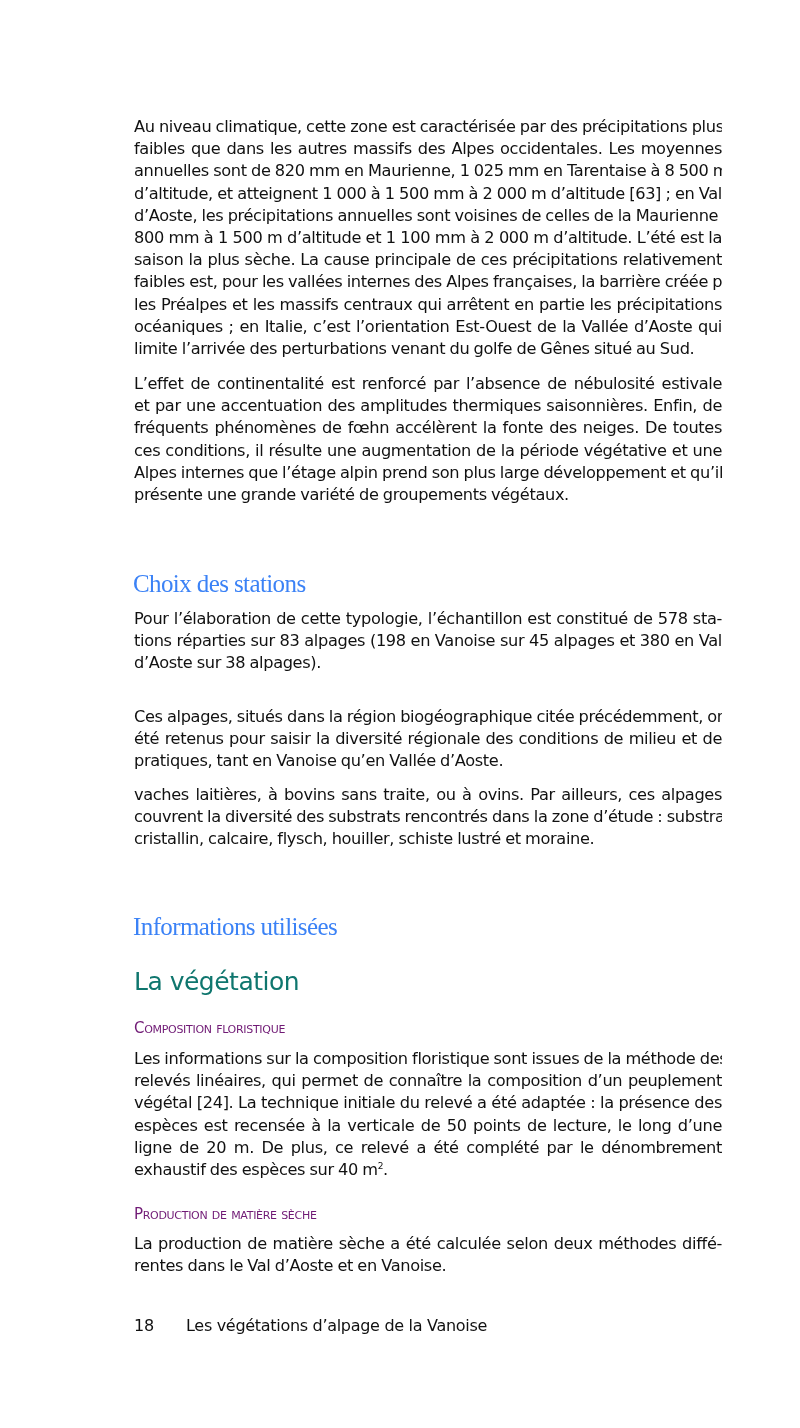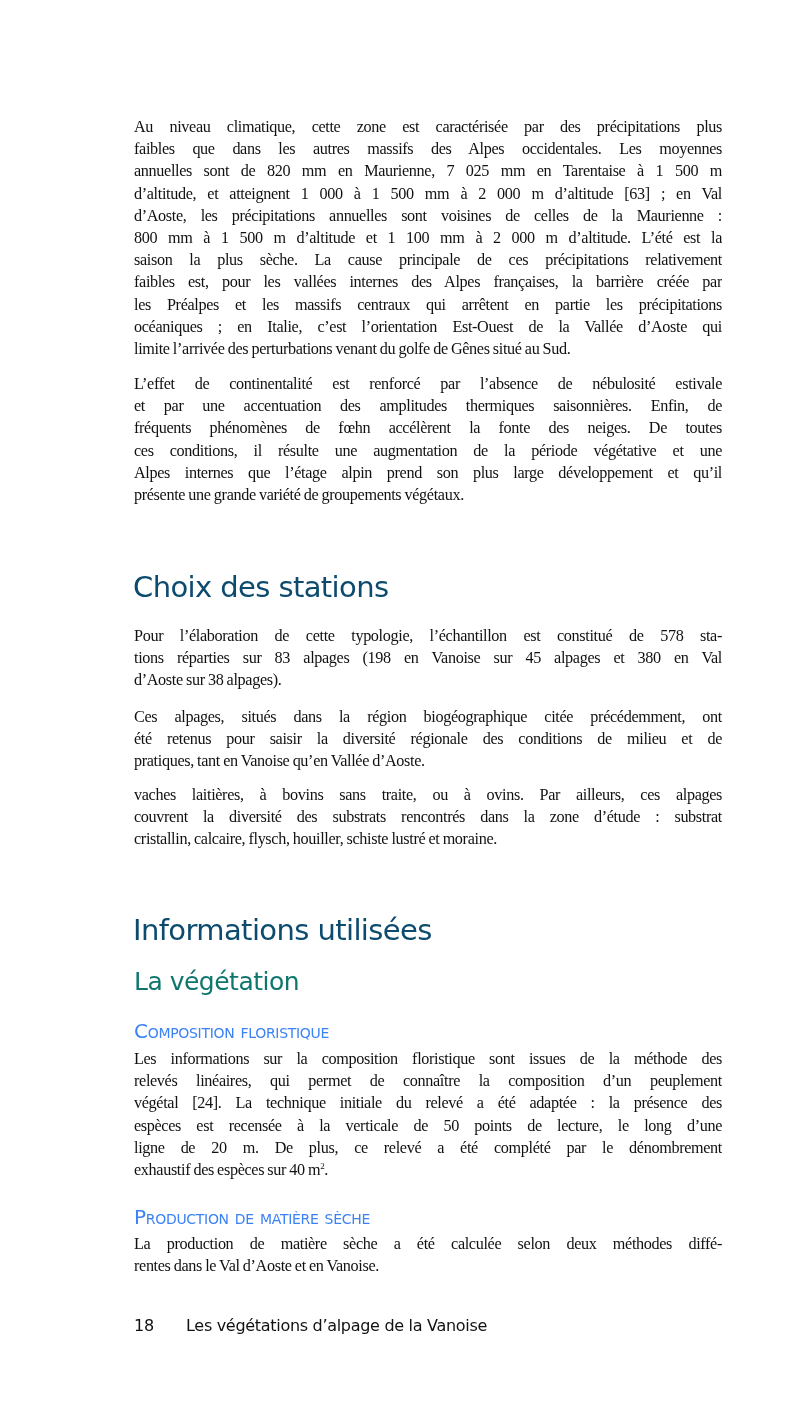--- a/index.html
+++ b/index.html
@@ -1,55 +1,55 @@
 <!DOCTYPE html>
 <html><head>
 <meta charset="utf-8">
 <style>
   html, body { margin: 0; padding: 0; background: #ffffff; }
   body { width: 800px; height: 1428px; position: relative; overflow: hidden;
          font-family: "DejaVu Sans", "Liberation Sans", sans-serif; color: #111; }
-  .para { position: absolute; left: 134px; width: 588px; font-size: 16.2px; letter-spacing: -0.35px; word-spacing: -0.5px; font-family: Liberation Serif, serif; }
+  .para { position: absolute; left: 134px; width: 588px; font-size: 16.2px; letter-spacing: -0.35px; word-spacing: -0.5px; }
   .line { display: block; height: 22.2px; line-height: 22.2px; white-space: nowrap; text-align: justify; text-align-last: justify; overflow: hidden; }
   .line.last { text-align-last: left; }
-  .h1 { position: absolute; left: 133px; font-size: 29px; letter-spacing: -0.6px; color: #0c4a6e; }
+  .h1 { position: absolute; left: 133px; font-size: 25px; letter-spacing: -0.6px; color: #3b82f6; font-family: Liberation Serif, serif; }
   .h2 { position: absolute; left: 134px; font-size: 25px; letter-spacing: -0.5px; color: #0f766e; }
-  .h3 { position: absolute; left: 134px; font-size: 20px; letter-spacing: -0.3px; color: #3b82f6; font-variant: small-caps; }
+  .h3 { position: absolute; left: 134px; font-size: 15px; letter-spacing: -0.3px; color: #701a75; font-variant: small-caps; }
   .footer { position: absolute; left: 134px; top: 1316px; font-size: 16px; letter-spacing: -0.3px; }
   .footer .num { display: inline-block; width: 52px; }
   sup { font-size: 9px; line-height: 0; }
 </style>
 </head>
 <body>
 
 <div class="para" style="top:116px;">
     <span class="line">Au niveau climatique, cette zone est caractérisée par des précipitations plus</span>
     <span class="line">faibles que dans les autres massifs des Alpes occidentales. Les moyennes</span>
-    <span class="line">annuelles sont de 820 mm en Maurienne, 7 025 mm en Tarentaise à 1 500 m</span>
+    <span class="line">annuelles sont de 820 mm en Maurienne, 1 025 mm en Tarentaise à 8 500 m</span>
     <span class="line">d’altitude, et atteignent 1 000 à 1 500 mm à 2 000 m d’altitude [63] ; en Val</span>
     <span class="line">d’Aoste, les précipitations annuelles sont voisines de celles de la Maurienne :</span>
     <span class="line">800 mm à 1 500 m d’altitude et 1 100 mm à 2 000 m d’altitude. L’été est la</span>
     <span class="line">saison la plus sèche. La cause principale de ces précipitations relativement</span>
     <span class="line">faibles est, pour les vallées internes des Alpes françaises, la barrière créée par</span>
     <span class="line">les Préalpes et les massifs centraux qui arrêtent en partie les précipitations</span>
     <span class="line">océaniques ; en Italie, c’est l’orientation Est-Ouest de la Vallée d’Aoste qui</span>
     <span class="line last">limite l’arrivée des perturbations venant du golfe de Gênes situé au Sud.</span>
   </div>
 <div class="para" style="top:373px;">
     <span class="line">L’effet de continentalité est renforcé par l’absence de nébulosité estivale</span>
     <span class="line">et par une accentuation des amplitudes thermiques saisonnières. Enfin, de</span>
     <span class="line">fréquents phénomènes de fœhn accélèrent la fonte des neiges. De toutes</span>
     <span class="line">ces conditions, il résulte une augmentation de la période végétative et une</span>
     <span class="line">Alpes internes que l’étage alpin prend son plus large développement et qu’il</span>
     <span class="line last">présente une grande variété de groupements végétaux.</span>
   </div>
 
 <div class="h1" style="top:570px;">Choix des stations</div>
 
-<div class="para" style="top:625px;">
+<div class="para" style="top:608px;">
     <span class="line">Pour l’élaboration de cette typologie, l’échantillon est constitué de 578 sta-</span>
     <span class="line">tions réparties sur 83 alpages (198 en Vanoise sur 45 alpages et 380 en Val</span>
     <span class="line last">d’Aoste sur 38 alpages).</span>
   </div>
 <div class="para" style="top:706px;">
     <span class="line">Ces alpages, situés dans la région biogéographique citée précédemment, ont</span>
     <span class="line">été retenus pour saisir la diversité régionale des conditions de milieu et de</span>
     <span class="line last">pratiques, tant en Vanoise qu’en Vallée d’Aoste.</span>
   </div>
 <div class="para" style="top:784px;">

